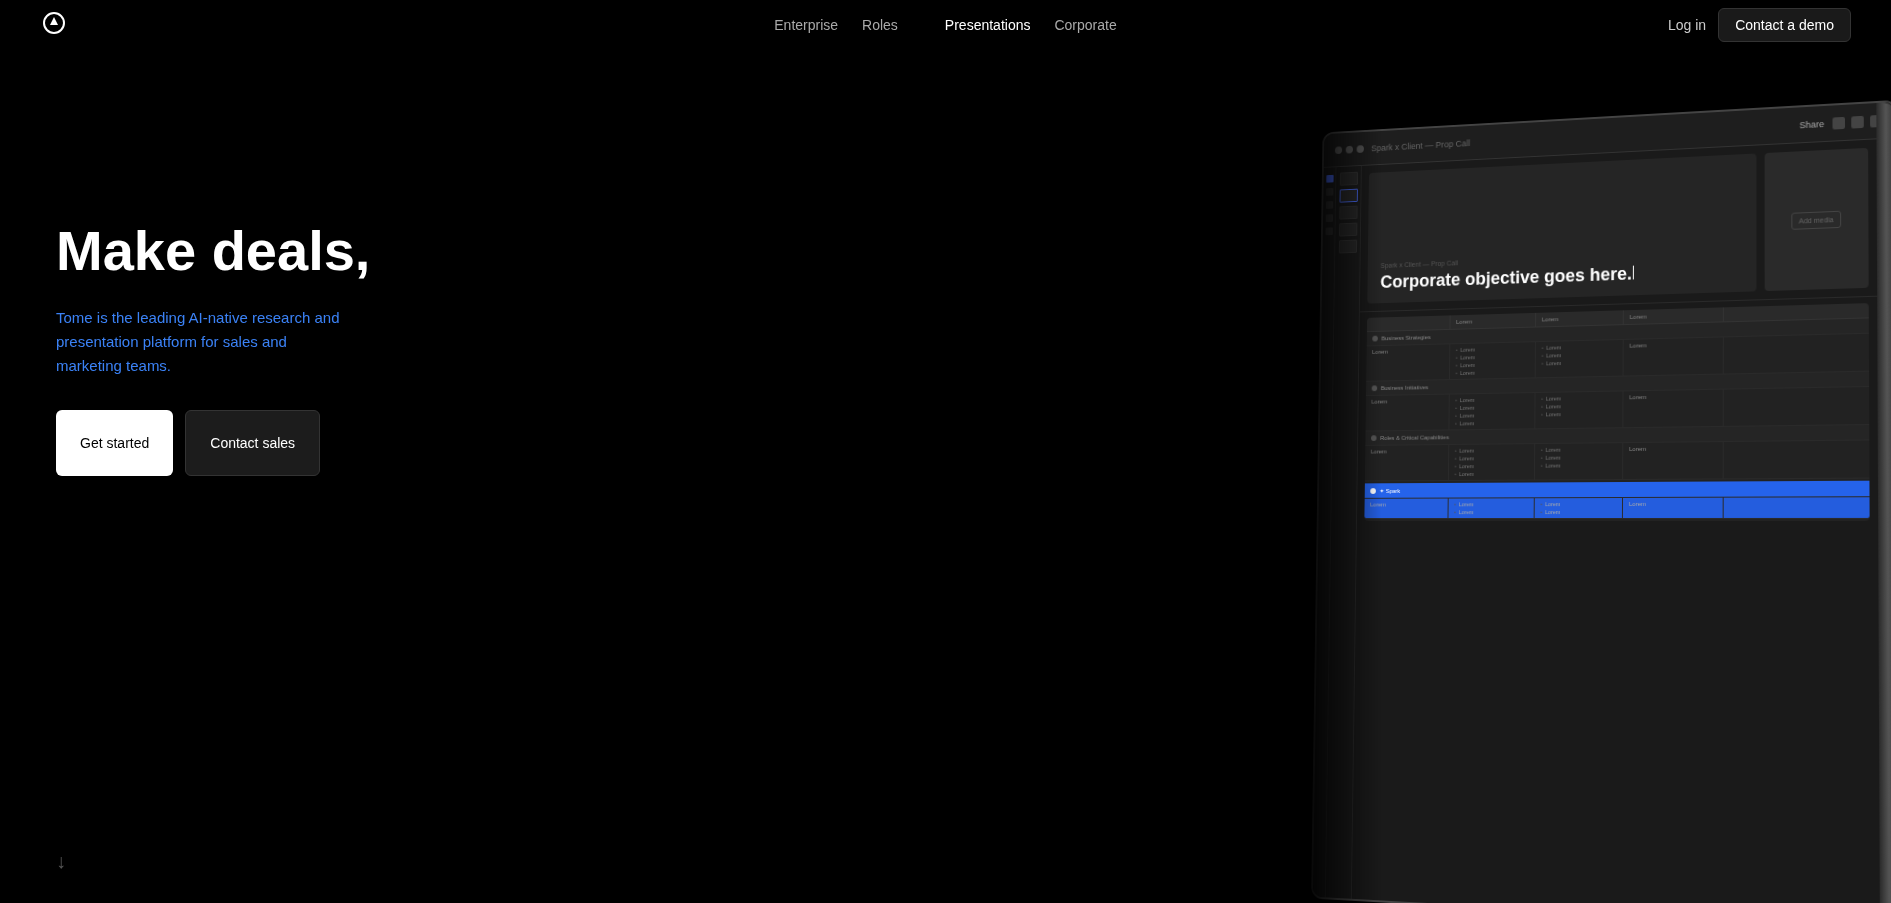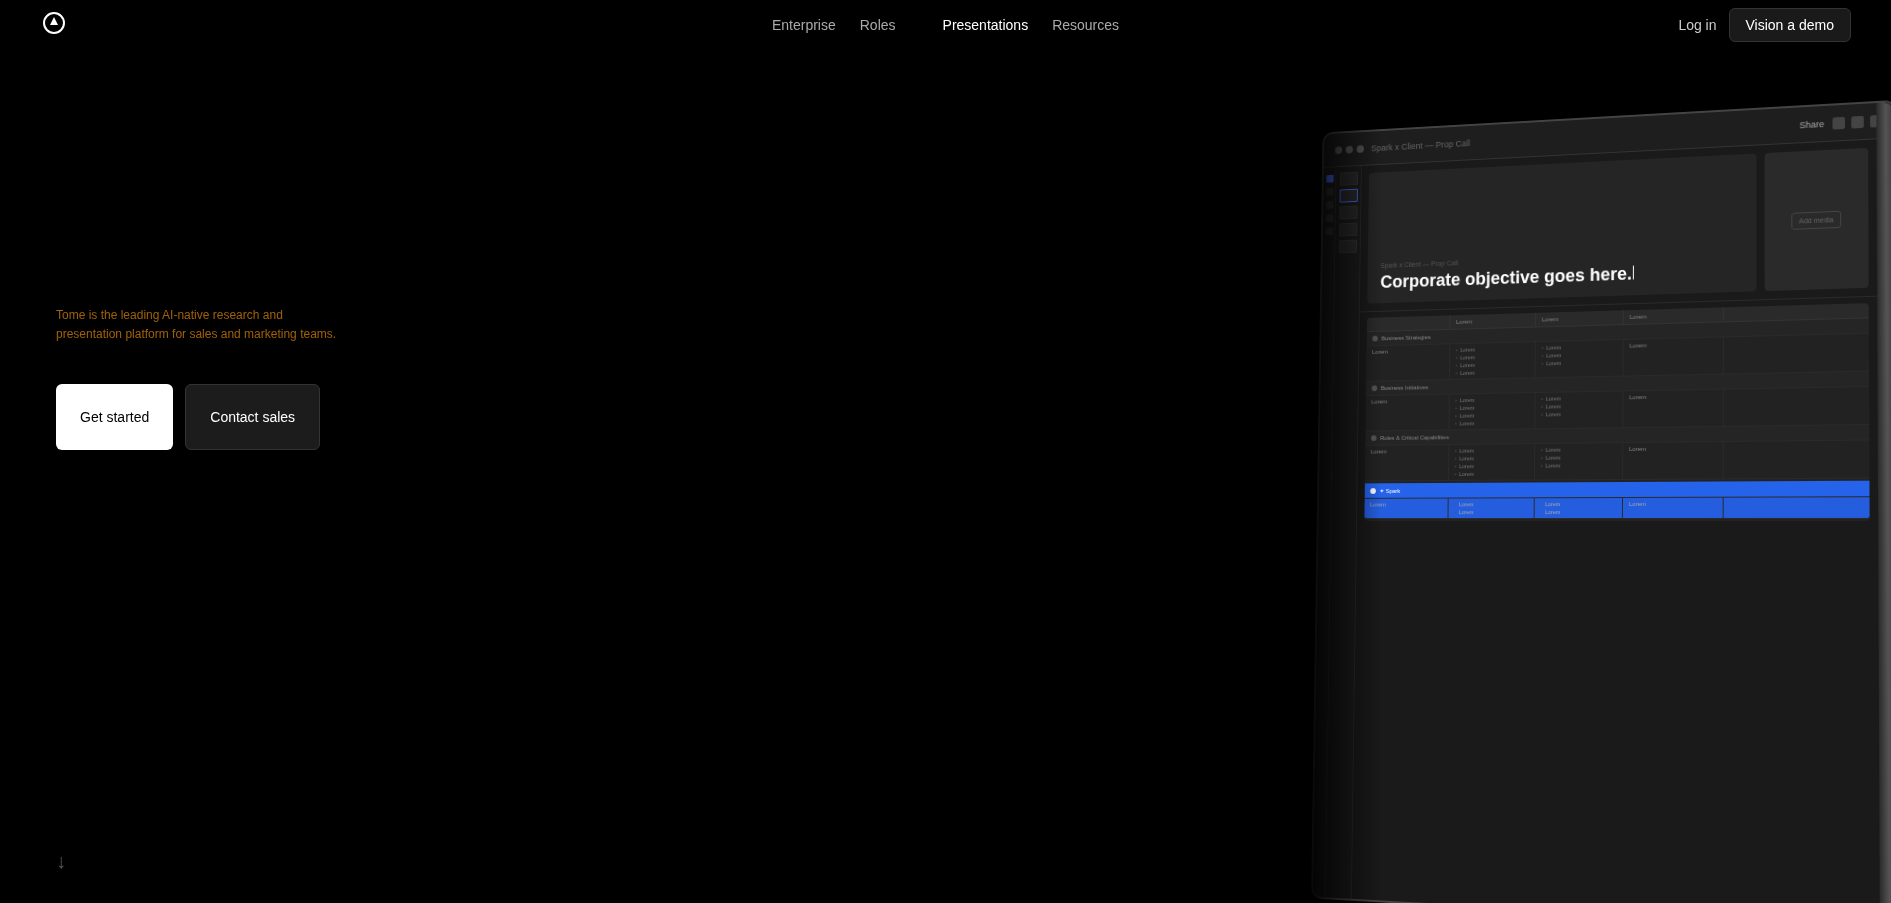--- a/index.html
+++ b/index.html
@@ -91,24 +91,24 @@
 
     .hero-headline {
       font-size: 56px;
       font-weight: 700;
       line-height: 1.1;
       color: #fff;
       margin-bottom: 24px;
     }
 
     .hero-subtext {
-      font-size: 12px;
-      color: #a16207;
+      font-size: 15px;
+      color: #3b82f6;
       line-height: 1.6;
-      margin-bottom: 40px;
+      margin-bottom: 32px;
       max-width: 290px;
     }
 
     .hero-buttons {
       display: flex;
       gap: 12px;
     }
 
     .btn-primary {
       background: #fff;
@@ -507,33 +507,33 @@
     <svg width="28" height="28" viewBox="0 0 28 28" fill="none" xmlns="http://www.w3.org/2000/svg">
       <path d="M14 4C8.477 4 4 8.477 4 14s4.477 10 10 10 10-4.477 10-10S19.523 4 14 4z" fill="none" stroke="#fff" stroke-width="2"></path>
       <path d="M14 8l4 8H10l4-8z" fill="#fff"></path>
     </svg>
   </div>
 
   <div class="nav-links">
     <a class="nav-link">Enterprise</a>
     <a class="nav-link">Roles</a>
     <a class="nav-link active">Presentations</a>
-    <a class="nav-link">Resources</a>
+    <a class="nav-link">Corporate</a>
   </div>
 
   <div class="nav-right">
     <button class="nav-login">Log in</button>
-    <button class="nav-demo">Vision a demo</button>
+    <button class="nav-demo">Contact a demo</button>
   </div>
 </nav>
 
 <div class="hero">
   <div class="hero-text">
     <h1 class="hero-headline">
-      <br>
+      <span>Make deals,</span><br>
     </h1>
     <p class="hero-subtext">Tome is the leading AI-native research and presentation platform for sales and marketing teams.</p>
     <div class="hero-buttons">
       <button class="btn-primary">Get started</button>
       <button class="btn-secondary">Contact sales</button>
     </div>
   </div>
 
   <div class="screen-container">
     <div class="screen-wrapper">

